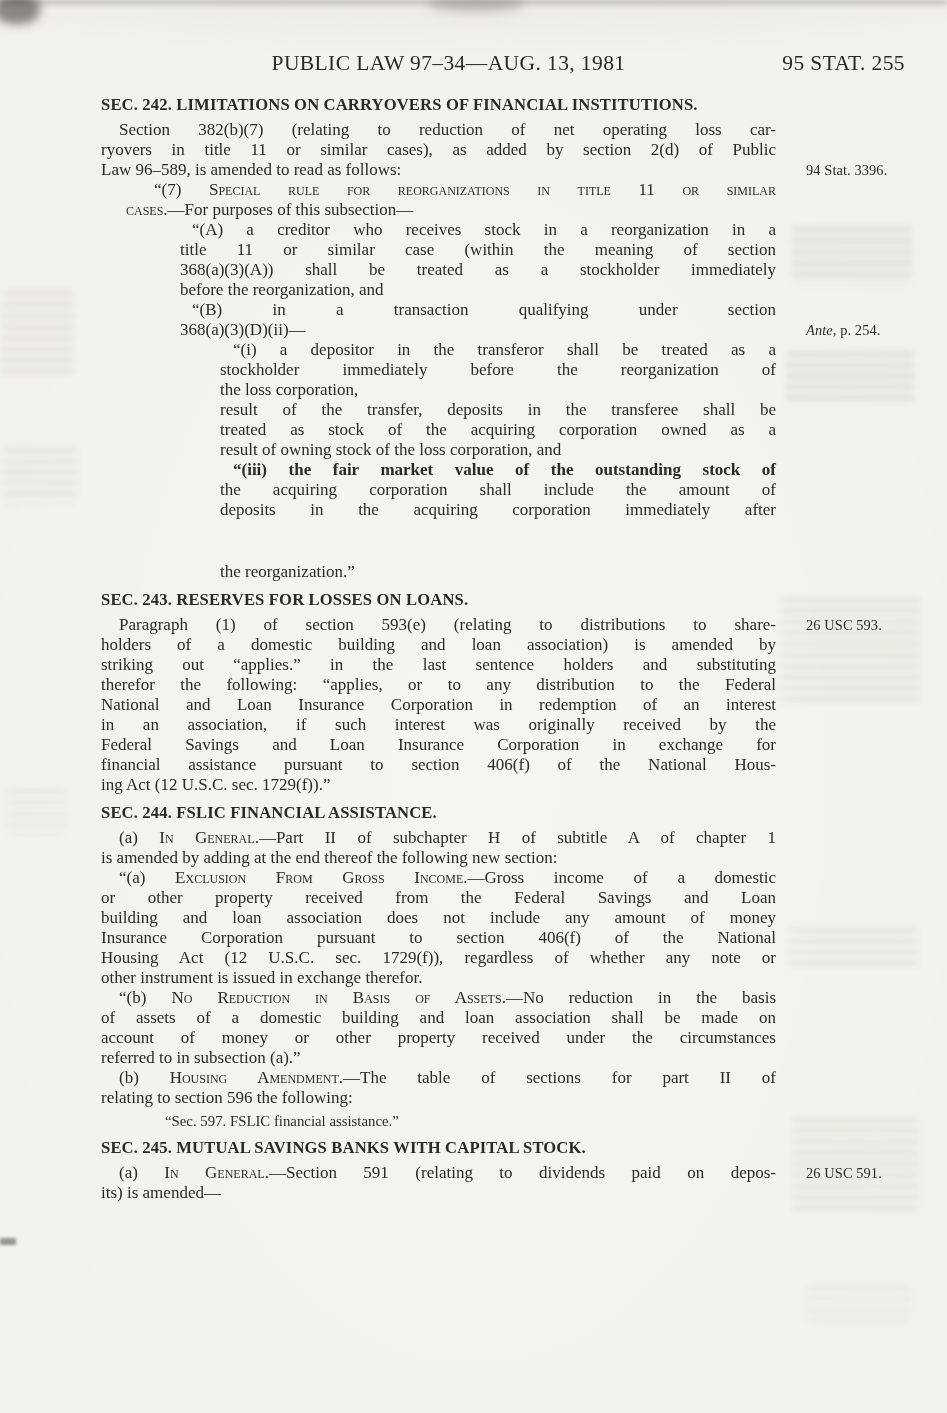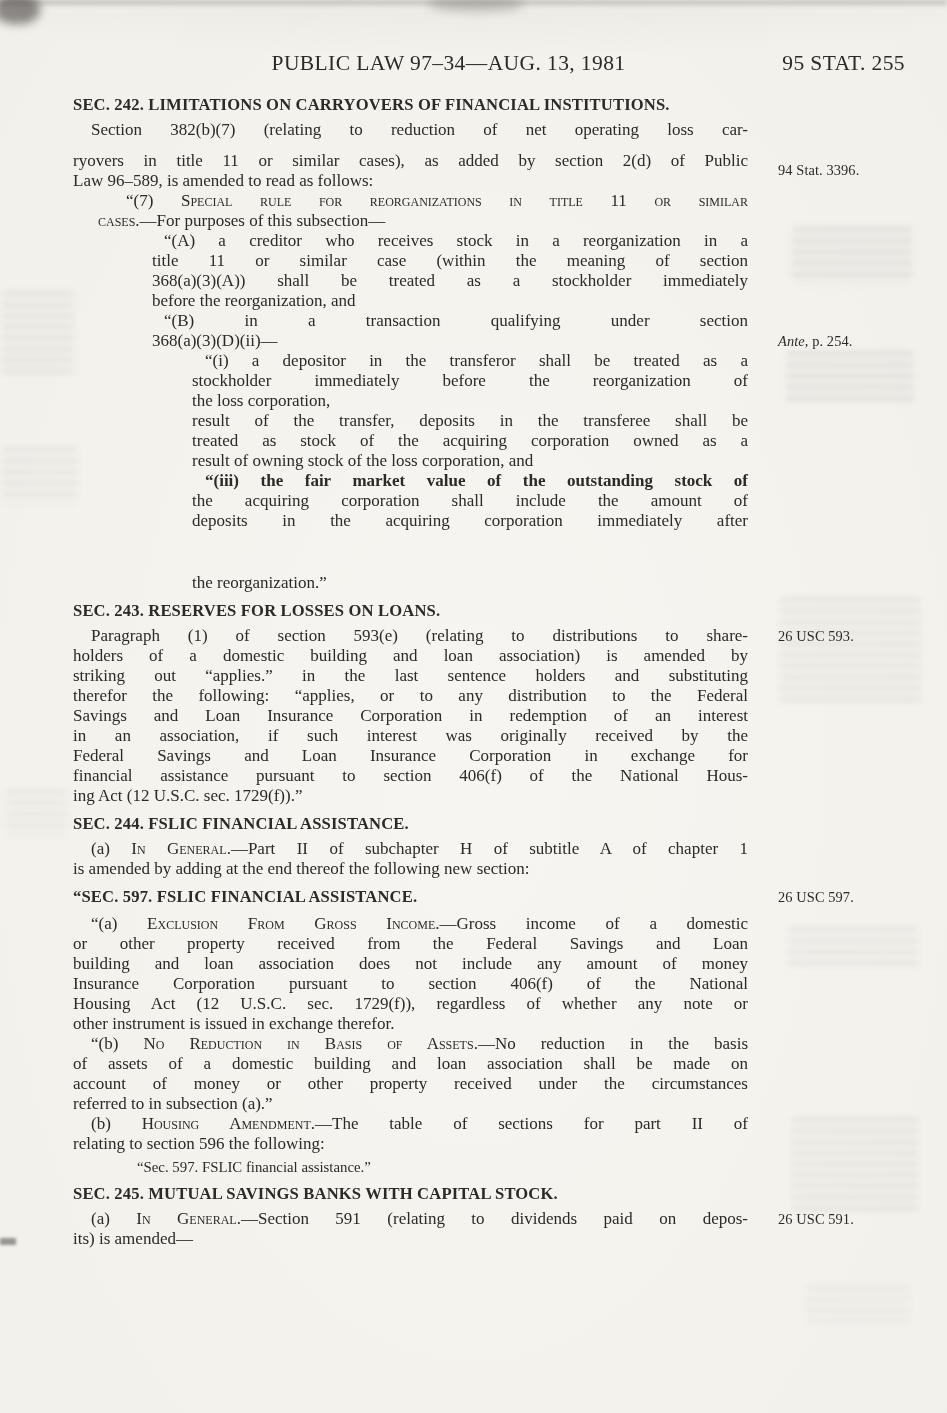--- a/index.html
+++ b/index.html
@@ -29,21 +29,21 @@
   .header-stat {
     position: absolute;
     top: 51px; right: 42px;
     font-size: 21.5px;
     letter-spacing: 0.4px;
     white-space: nowrap;
   }
   
   #column {
     position: absolute;
-    left: 73px;
+    left: 101px;
     top: 95px;
     width: 675px;
     font-size: 17px;
     line-height: 20px;
   }
   .block { position: relative; }
   .line {
     text-align: justify;
     text-align-last: justify;
     white-space: normal;
@@ -115,21 +115,21 @@
 
   <div class="header-title">PUBLIC LAW 97–34—AUG. 13, 1981</div>
   <div class="header-stat">95 STAT. 255</div>
 
   <div id="column">
       <div class="block heading first-heading">
         <div class="line end" style="padding-left: 0px;"><span class="n">SEC. 242. LIMITATIONS ON CARRYOVERS OF FINANCIAL INSTITUTIONS.</span></div>
       </div>
       <div class="block para">
         <div class="line" style="padding-left: 18px;"><span class="n">Section 382(b)(7) (relating to reduction of net operating loss car-</span></div>
-        <div class="line" style="padding-left: 0px; margin-top: 11px;"><span class="n">ryovers in title 11 or similar cases), as added by section 2(d) of Public</span></div>
+        <div class="line" style="padding-left: 0px;"><span class="n">ryovers in title 11 or similar cases), as added by section 2(d) of Public</span></div>
         <div class="line end" style="padding-left: 0px;"><span class="n">Law 96–589, is amended to read as follows:</span></div>
         <div class="note" style="top: 42px;"><span class="n">94 Stat. 3396.</span></div>
       </div>
       <div class="block para">
         <div class="line" style="padding-left: 53px;"><span class="n">“(7) </span><span class="sc">Special rule for reorganizations in title 11 or similar</span></div>
         <div class="line end" style="padding-left: 25px;"><span class="sc">cases.</span><span class="n">—For purposes of this subsection—</span></div>
       </div>
       <div class="block para">
         <div class="line" style="padding-left: 91px;"><span class="n">“(A) a creditor who receives stock in a reorganization in a</span></div>
         <div class="line" style="padding-left: 79px;"><span class="n">title 11 or similar case (within the meaning of section</span></div>
@@ -158,37 +158,33 @@
         <div class="line end" style="padding-left: 119px; margin-top: 42px;"><span class="n">the reorganization.”</span></div>
       </div>
       <div class="block heading">
         <div class="line end" style="padding-left: 0px;"><span class="n">SEC. 243. RESERVES FOR LOSSES ON LOANS.</span></div>
       </div>
       <div class="block para">
         <div class="line" style="padding-left: 18px;"><span class="n">Paragraph (1) of section 593(e) (relating to distributions to share-</span></div>
         <div class="line" style="padding-left: 0px;"><span class="n">holders of a domestic building and loan association) is amended by</span></div>
         <div class="line" style="padding-left: 0px;"><span class="n">striking out “applies.” in the last sentence holders and substituting</span></div>
         <div class="line" style="padding-left: 0px;"><span class="n">therefor the following: “applies, or to any distribution to the Federal</span></div>
-        <div class="line" style="padding-left: 0px;"><span class="n">Savings and Loan Insurance Corporation in redemption of an interest</span></div>
+        <div class="line" style="padding-left: 0px;"><span class="n">National and Loan Insurance Corporation in redemption of an interest</span></div>
         <div class="line" style="padding-left: 0px;"><span class="n">in an association, if such interest was originally received by the</span></div>
         <div class="line" style="padding-left: 0px;"><span class="n">Federal Savings and Loan Insurance Corporation in exchange for</span></div>
         <div class="line" style="padding-left: 0px;"><span class="n">financial assistance pursuant to section 406(f) of the National Hous-</span></div>
         <div class="line end" style="padding-left: 0px;"><span class="n">ing Act (12 U.S.C. sec. 1729(f)).”</span></div>
         <div class="note" style="top: 2px;"><span class="n">26 USC 593.</span></div>
       </div>
       <div class="block heading">
         <div class="line end" style="padding-left: 0px;"><span class="n">SEC. 244. FSLIC FINANCIAL ASSISTANCE.</span></div>
       </div>
       <div class="block para">
         <div class="line" style="padding-left: 18px;"><span class="n">(a) </span><span class="sc">In General</span><span class="n">.—Part II of subchapter H of subtitle A of chapter 1</span></div>
         <div class="line end" style="padding-left: 0px;"><span class="n">is amended by adding at the end thereof the following new section:</span></div>
-      </div>
-      <div class="block qsec">
-        <div class="line end" style="padding-left: 0px;"><span class="n">“SEC. 597. FSLIC FINANCIAL ASSISTANCE.</span></div>
-        <div class="note" style="top: 2px;"><span class="n">26 USC 597.</span></div>
       </div>
       <div class="block para">
         <div class="line" style="padding-left: 18px;"><span class="n">“(a) </span><span class="sc">Exclusion From Gross Income</span><span class="n">.—Gross income of a domestic</span></div>
         <div class="line" style="padding-left: 0px;"><span class="n">or other property received from the Federal Savings and Loan</span></div>
         <div class="line" style="padding-left: 0px;"><span class="n">building and loan association does not include any amount of money</span></div>
         <div class="line" style="padding-left: 0px;"><span class="n">Insurance Corporation pursuant to section 406(f) of the National</span></div>
         <div class="line" style="padding-left: 0px;"><span class="n">Housing Act (12 U.S.C. sec. 1729(f)), regardless of whether any note or</span></div>
         <div class="line end" style="padding-left: 0px;"><span class="n">other instrument is issued in exchange therefor.</span></div>
       </div>
       <div class="block para">

